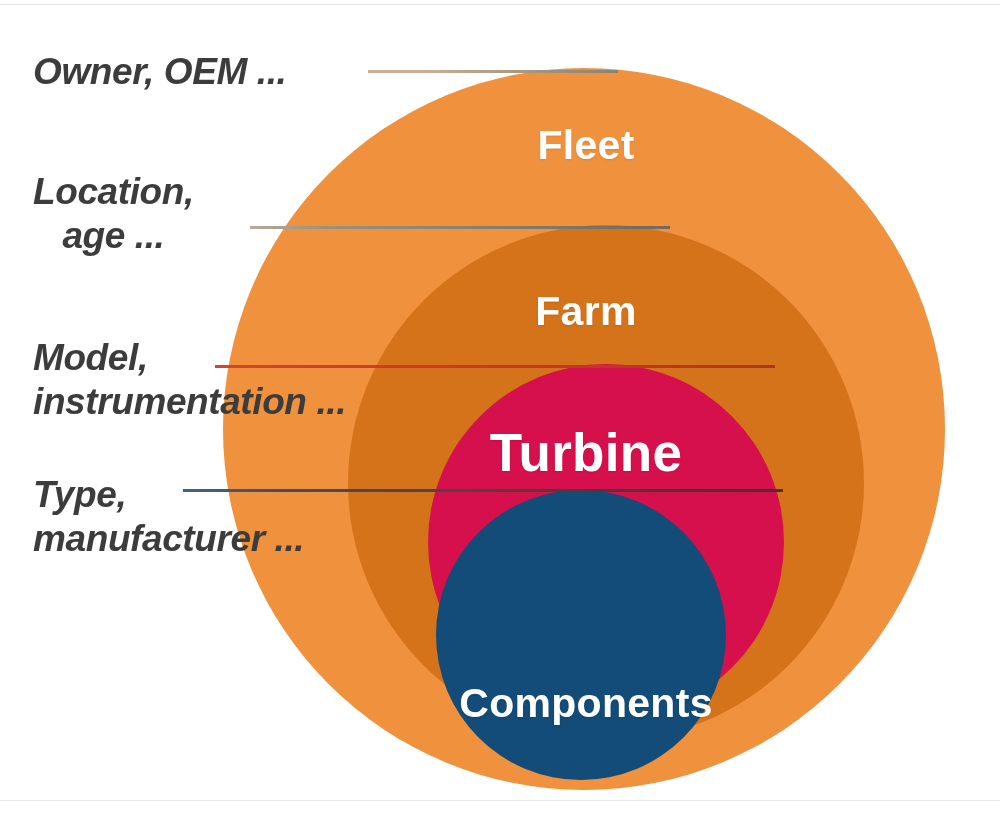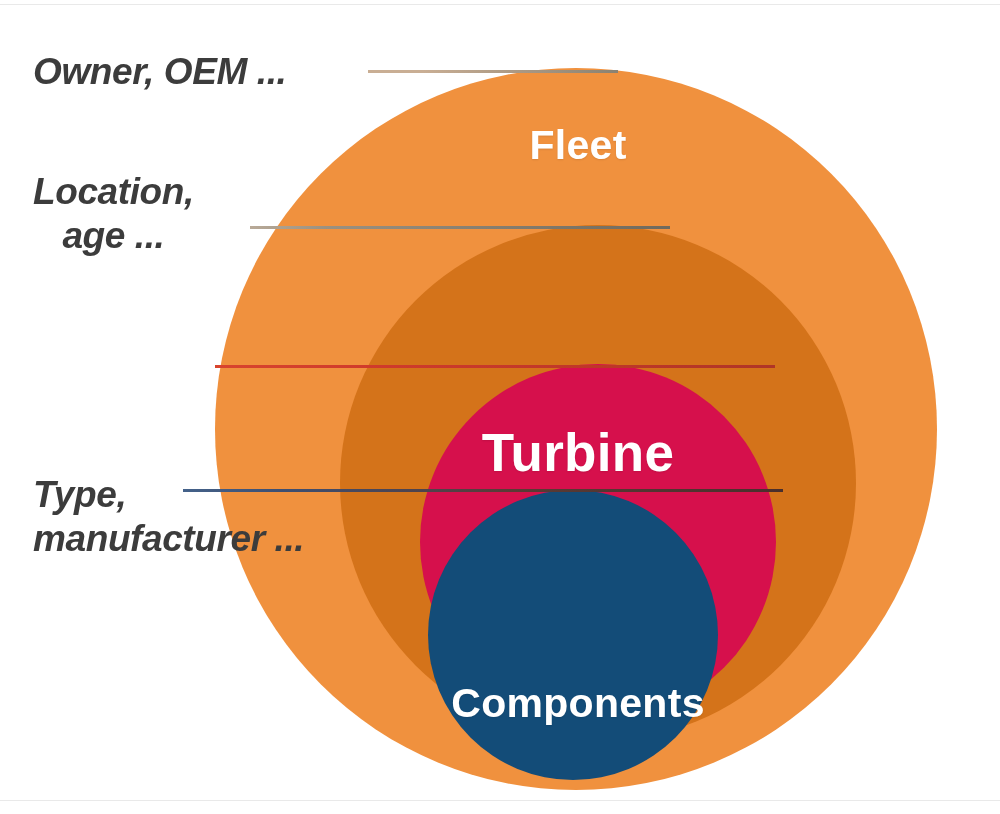--- a/index.html
+++ b/index.html
@@ -26,21 +26,21 @@
     width: 1000px;
     height: 1px;
     background: #e9e9e9;
   }
   .frame-line.top { top: 4px; }
   .frame-line.bottom { top: 800px; }
 
   
   .circle-layer {
     position: absolute;
-    left: 0; top: 0;
+    left: 8px; top: 0;
     width: 803px;
     height: 814px;
   }
   .circle {
     position: absolute;
     border-radius: 50%;
   }
   .circle-label {
     position: absolute;
     color: #ffffff;
@@ -121,28 +121,31 @@
   <div class="frame-line bottom"></div>
 
   <div class="circle-layer">
 
     <div class="circle" id="circle-fleet" style="background: rgb(240, 145, 62);"></div>
     <div class="circle" id="circle-farm" style="background: rgb(212, 115, 26);"></div>
     <div class="circle" id="circle-turbine" style="background: rgb(214, 16, 76);"></div>
     <div class="circle" id="circle-components" style="background: rgb(19, 76, 120);"></div>
 
     <div class="circle-label" id="label-fleet" style="color: rgb(255, 255, 255);">Fleet</div>
+    <div class="circle-label" id="label-farm" style="color: rgb(255, 255, 255);">Farm</div>
     <div class="circle-label" id="label-turbine" style="color: rgb(255, 255, 255);">Turbine</div>
     <div class="circle-label" id="label-components" style="color: rgb(255, 255, 255); margin-top: 25px;">Components</div>
   </div>
 
   <div class="leader" id="leader-owner"></div>
   <div class="leader" id="leader-location"></div>
   <div class="leader" id="leader-model"></div>
   <div class="leader" id="leader-type"></div>
 
   <div class="annotation" id="ann-owner" style="color: rgb(60, 60, 60);">Owner, OEM ...</div>
   <div class="annotation" id="ann-location" style="color: rgb(60, 60, 60);">Location,
 age ...</div>
+  <div class="annotation" id="ann-model" style="color: rgb(60, 60, 60);">Model,
+instrumentation ...</div>
   <div class="annotation" id="ann-type" style="color: rgb(60, 60, 60);">Type,
 manufacturer ...</div>
 
 </div>
 
 </body></html>

